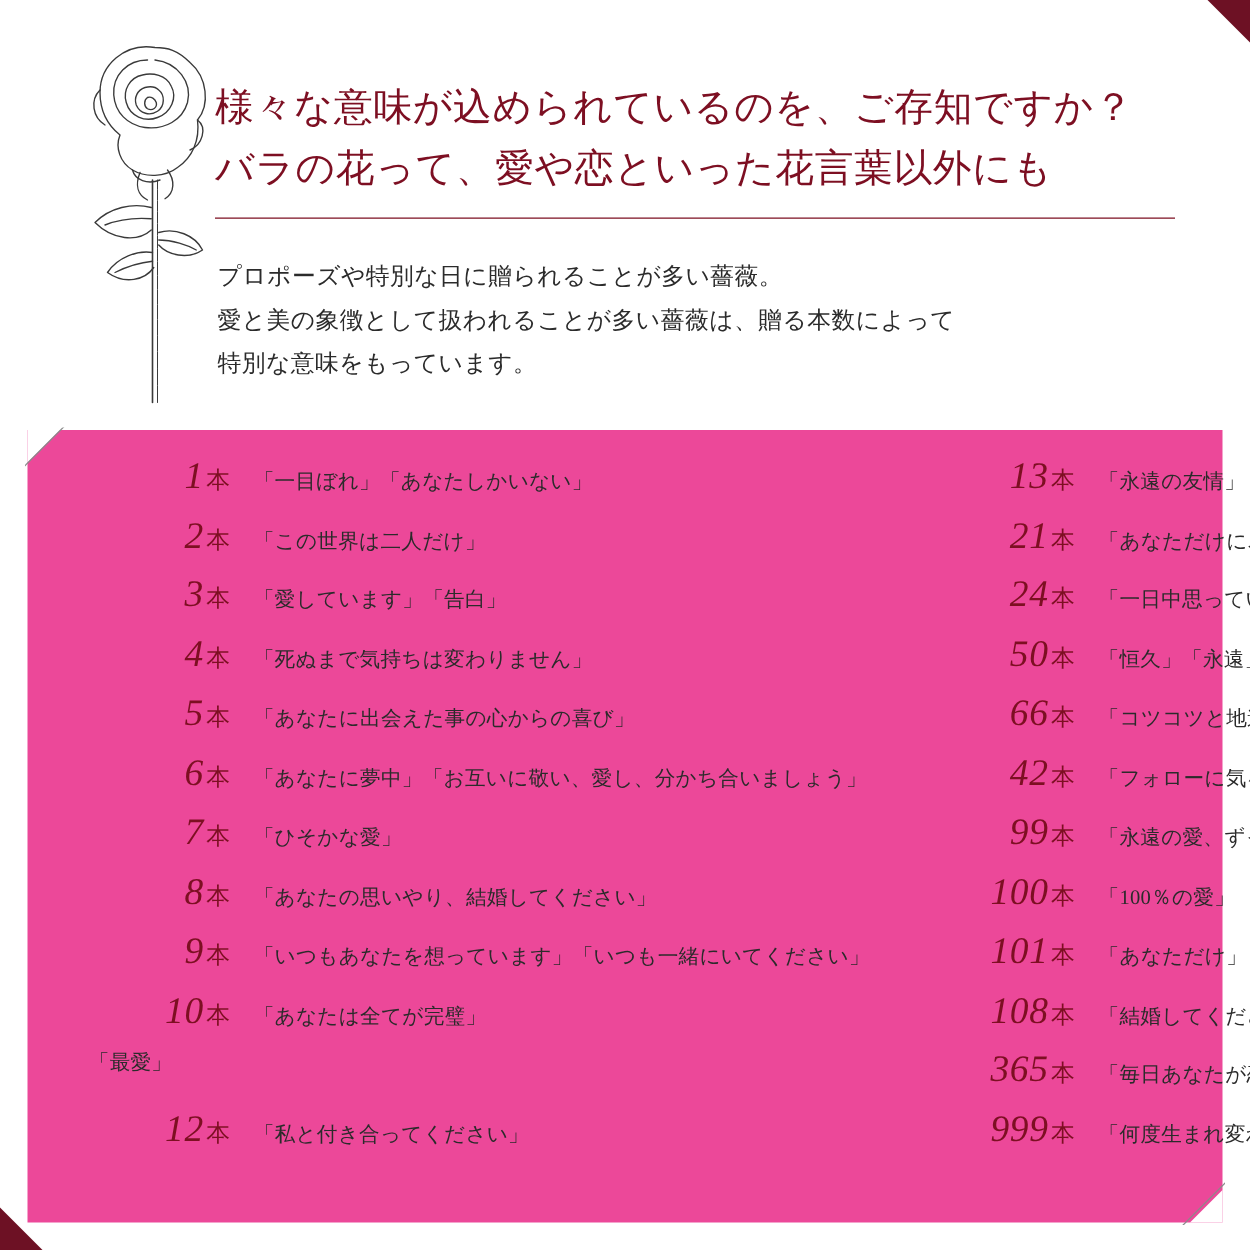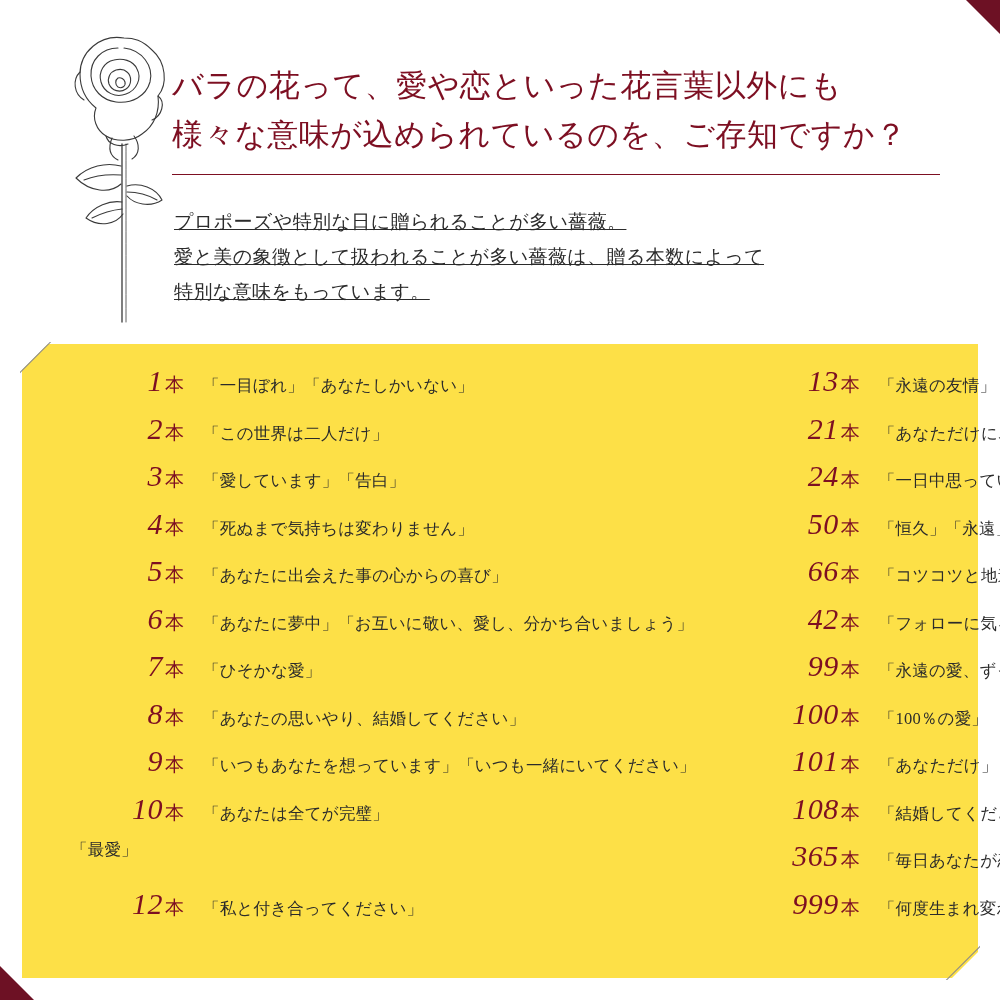--- a/index.html
+++ b/index.html
@@ -66,31 +66,30 @@
   }
   .subtext {
     position: absolute;
     left: 174px;
     top: 204px;
     width: 790px;
     color: #2b2b2b;
     font-size: 19px;
     line-height: 1.85;
     letter-spacing: 0.4px;
-    text-decoration: underline;
   }
 
   
   .panel {
     position: absolute;
     left: 22px;
     top: 344px;
     width: 956px;
     height: 634px;
-    background: #fde047;
+    background: #ec4899;
   }
   .panel-notch-tl {
     position: absolute;
     left: 22px;
     top: 344px;
     width: 0; height: 0;
     border-top: 26px solid #ffffff;
     border-right: 26px solid transparent;
   }
   .panel-notch-br {
@@ -226,22 +225,22 @@
         <path d="M60 176 C48 174 32 180 24 192 C38 202 54 198 61 188"></path>
         <path d="M60 183 C50 184 38 188 30 192"></path>
 
         <path d="M65 160 C78 156 94 162 100 174 C88 182 72 178 65 170"></path>
         <path d="M65 166 C76 166 88 170 95 174"></path>
       </g>
     </svg>
   </div>
 
   <div class="headline-wrap">
+    <div class="headline">様々な意味が込められているのを、ご存知ですか？</div>
     <div class="headline">バラの花って、愛や恋といった花言葉以外にも</div>
-    <div class="headline">様々な意味が込められているのを、ご存知ですか？</div>
     <div class="headline-rule"></div>
   </div>
 
   <div class="subtext">
     <div>プロポーズや特別な日に贈られることが多い薔薇。</div>
     <div>愛と美の象徴として扱われることが多い薔薇は、贈る本数によって</div>
     <div>特別な意味をもっています。</div>
   </div>
 </div>
 

